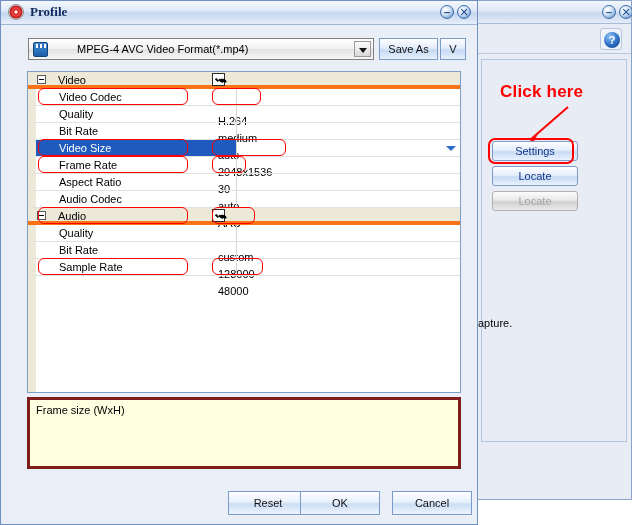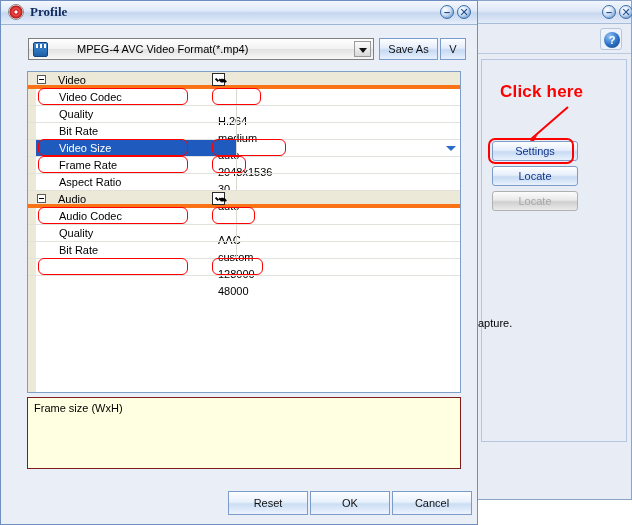--- a/index.html
+++ b/index.html
@@ -124,29 +124,29 @@
     background:#000;transform:rotate(45deg);box-shadow:5px -4px 0 0 #000,4px -3px 0 0 #000,3px -2px 0 0 #000,6px -5px 0 0 #000;}
   .value-chevron{position:absolute;right:4px;top:3px;width:11px;height:11px;}
   .value-chevron:after{content:"";position:absolute;left:1px;top:3px;
     border-left:5px solid transparent;border-right:5px solid transparent;border-top:5px solid #2a6cc9;}
 
   
   .hl{position:absolute;border:1.5px solid #ff0000;border-radius:6px;box-sizing:border-box;
     pointer-events:none;}
 
   #description-pane{position:absolute;left:27px;top:397px;width:434px;height:72px;
-    background:#ffffe1;border:1px solid #7f1d1d;box-sizing:border-box;
+    background:#ffffe1;border:3px solid #7f1d1d;box-sizing:border-box;
     padding:4px 6px;font-size:11px;color:#000;}
 
   .dlg-footer-btn{position:absolute;top:491px;width:80px;height:24px;
     border:1px solid #7b9cc9;border-radius:0;box-sizing:border-box;
     background:linear-gradient(180deg,#fdfeff 0%,#e9f1fc 45%,#cbdef4 55%,#edf3fe 100%);
     font-size:11px;text-align:center;line-height:22px;color:#111;}
   #btn-reset{left:228px;}
-  #btn-ok{left:310px;}
+  #btn-ok{left:300px;}
   #btn-cancel{left:392px;}
 </style>
 </head>
 <body>
 
 <div id="parent-window"></div>
 
 <div id="parent-titlebar"></div>
 <div class="pwin-btn" id="pwin-min">
   <span class="g">–</span>
@@ -221,38 +221,39 @@
         <div class="value-chevron"></div>
       </div>
       <div class="grid-row">
         <div class="rowlabel">Frame Rate</div>
         <div class="rowvalue">30</div>
       </div>
       <div class="grid-row">
         <div class="rowlabel">Aspect Ratio</div>
         <div class="rowvalue">auto</div>
       </div>
+      <div class="grid-row">
+        <div class="rowlabel">Audio Codec</div>
+        <div class="rowvalue">AAC</div>
+      </div>
       <div class="grid-row category">
         <div class="expander"></div>
         <div class="rowlabel">Audio</div>
         <div class="cat-check"></div>
       </div>
       <div class="grid-row">
-        <div class="rowlabel">Audio Codec</div>
-        <div class="rowvalue">AAC</div>
-      </div>
-      <div class="grid-row">
         <div class="rowlabel">Quality</div>
         <div class="rowvalue">custom</div>
       </div>
       <div class="grid-row">
         <div class="rowlabel">Bit Rate</div>
         <div class="rowvalue">128000</div>
       </div>
       <div class="grid-row">
+        <div class="rowlabel">Sample Rate</div>
         <div class="rowvalue">48000</div>
       </div>
     </div>
 <div class="hl" style="left: 10px; top: 16px; width: 150px; height: 17px;"></div>
     <div class="hl" style="left: 184px; top: 16px; width: 49px; height: 17px;"></div>
     <div class="hl" style="left: 10px; top: 67px; width: 150px; height: 17px;"></div>
     <div class="hl" style="left: 184px; top: 67px; width: 74px; height: 17px;"></div>
     <div class="hl" style="left: 10px; top: 84px; width: 150px; height: 17px;"></div>
     <div class="hl" style="left: 184px; top: 84px; width: 34px; height: 17px;"></div>
     <div class="hl" style="left: 10px; top: 135px; width: 150px; height: 17px;"></div>

